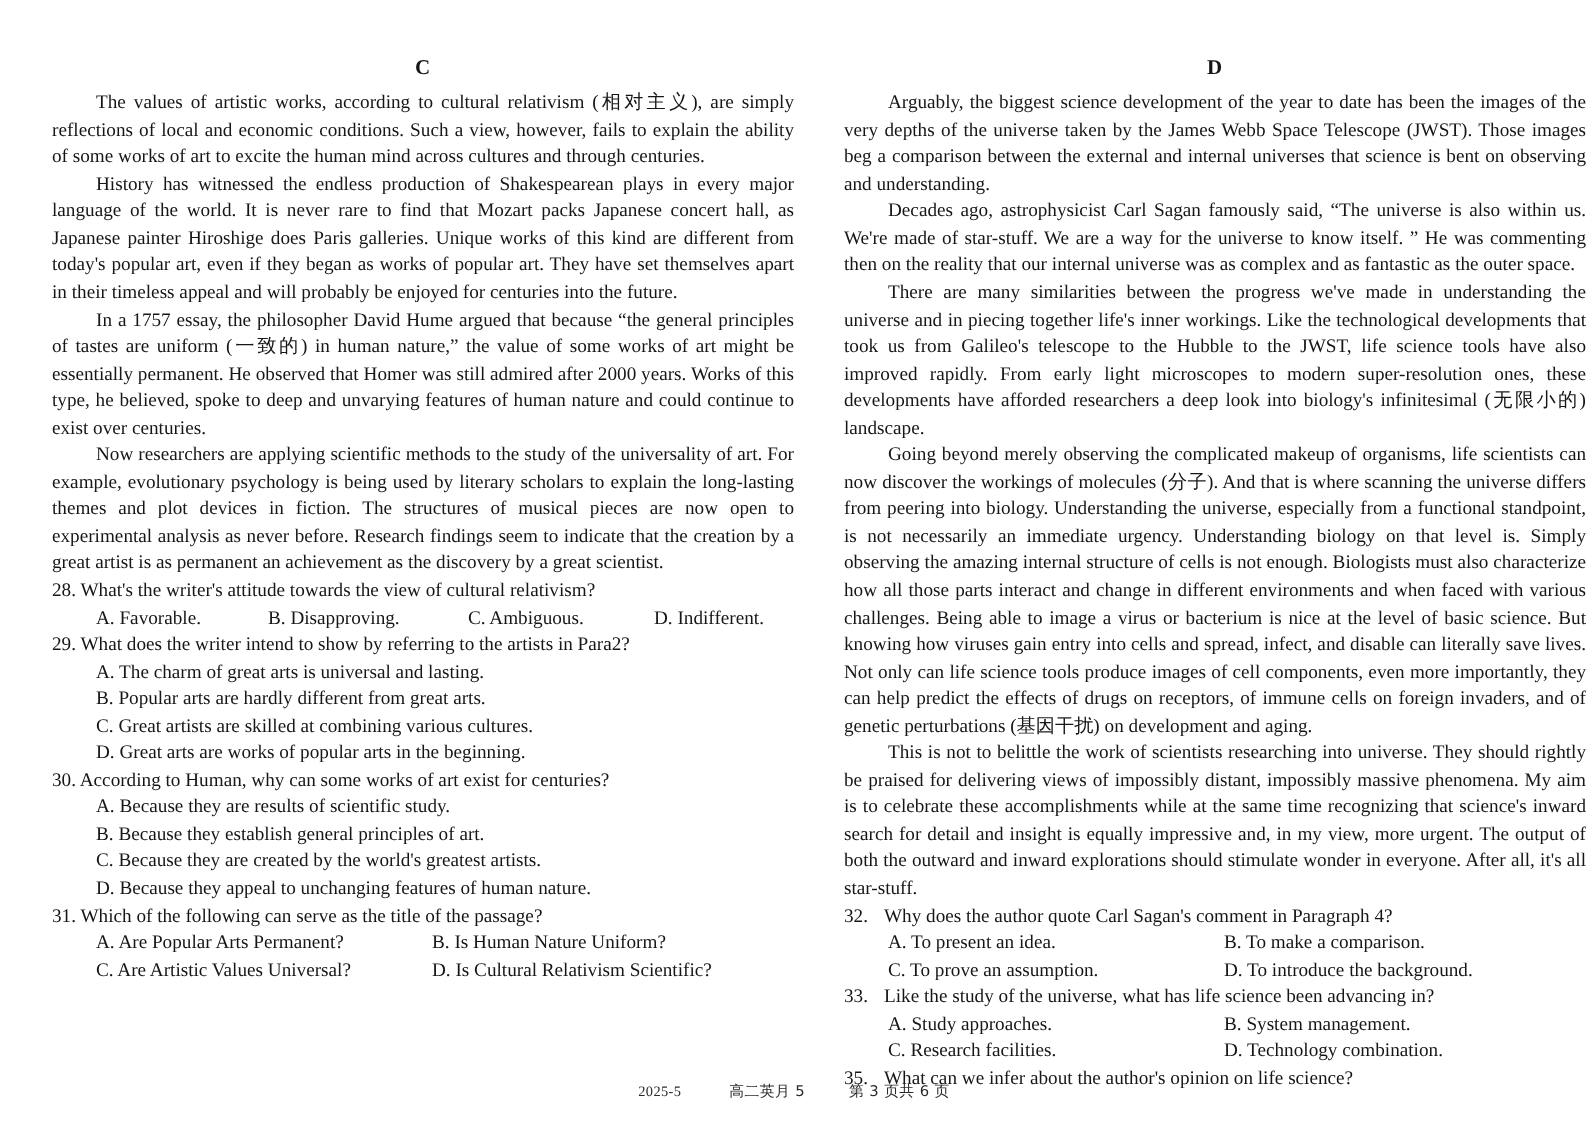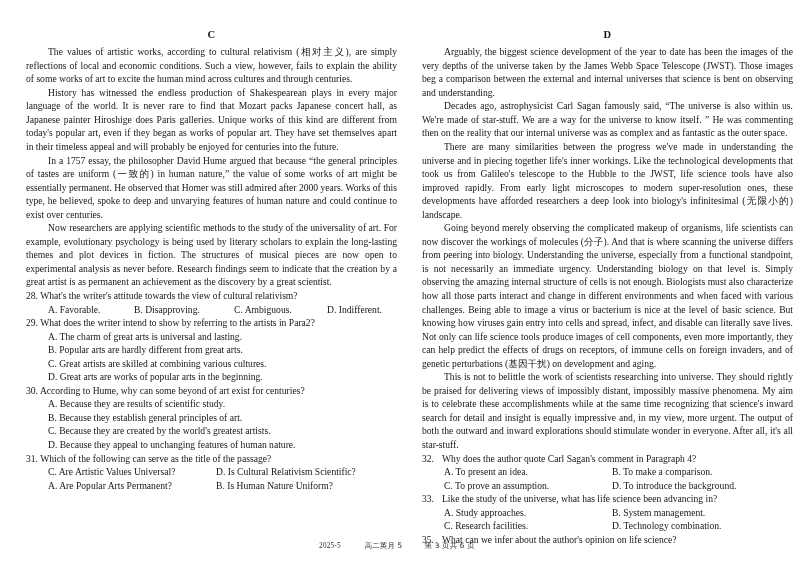--- a/index.html
+++ b/index.html
@@ -178,42 +178,42 @@
           <div class="opt-row">A. The charm of great arts is universal and lasting.</div>
           <div class="opt-row">B. Popular arts are hardly different from great arts.</div>
           <div class="opt-row">C. Great artists are skilled at combining various cultures.</div>
           <div class="opt-row">D. Great arts are works of popular arts in the beginning.</div>
         </div>
       </div>
 
       <div class="q-block">
         <div class="q-line">
           <span>30.</span>
-          <span>According to Hume, why can some beyond of art exist for centuries?</span>
+          <span>According to Human, why can some works of art exist for centuries?</span>
         </div>
         <div class="opts-stack">
           <div class="opt-row">A. Because they are results of scientific study.</div>
           <div class="opt-row">B. Because they establish general principles of art.</div>
           <div class="opt-row">C. Because they are created by the world's greatest artists.</div>
           <div class="opt-row">D. Because they appeal to unchanging features of human nature.</div>
         </div>
       </div>
 
       <div class="q-block">
         <div class="q-line">
           <span>31.</span>
           <span>Which of the following can serve as the title of the passage?</span>
         </div>
         <div class="opts-2col">
+          <span class="c1">A. Are Popular Arts Permanent?</span>
+          <span class="c2">B. Is Human Nature Uniform?</span>
+        </div>
+        <div class="opts-2col">
           <span class="c1">C. Are Artistic Values Universal?</span>
           <span class="c2">D. Is Cultural Relativism Scientific?</span>
-        </div>
-        <div class="opts-2col">
-          <span class="c1">A. Are Popular Arts Permanent?</span>
-          <span class="c2">B. Is Human Nature Uniform?</span>
         </div>
       </div>
 
     </div>
 
     <div class="col col-right q-right">
 
       <div class="section-head">D</div>
 
       <p class="para">

